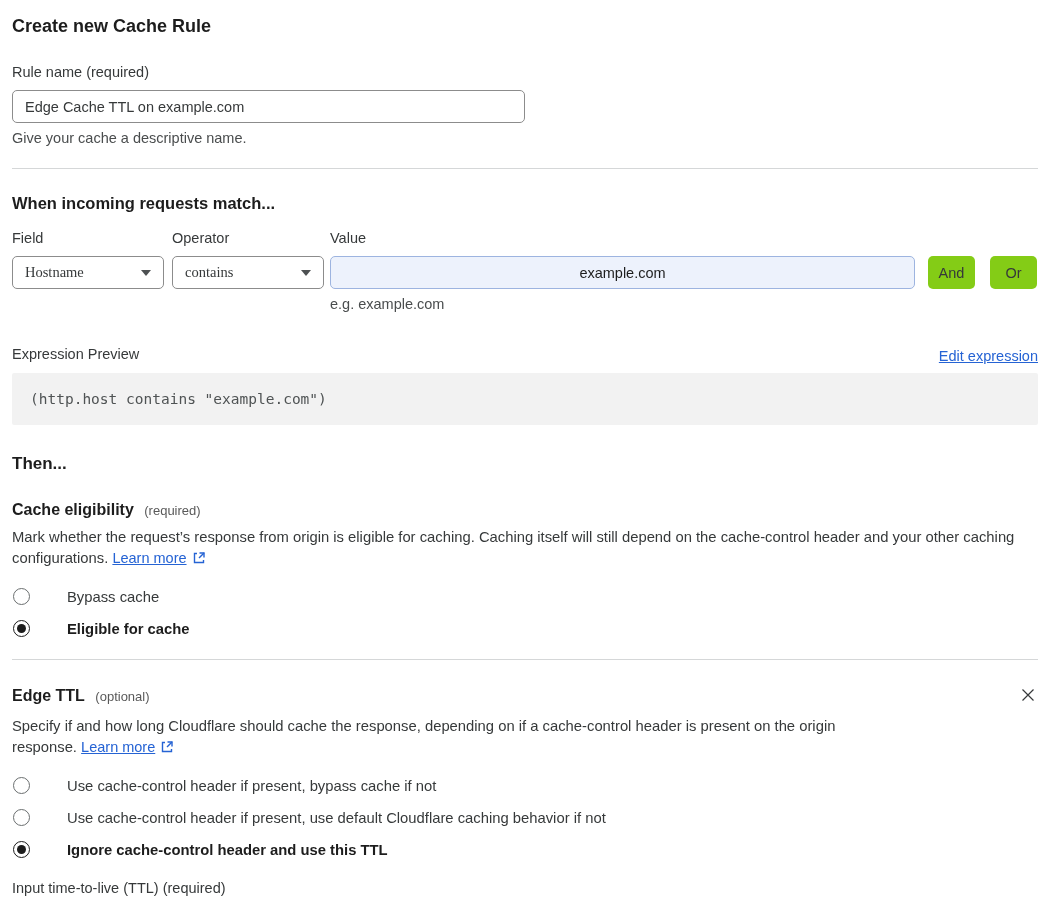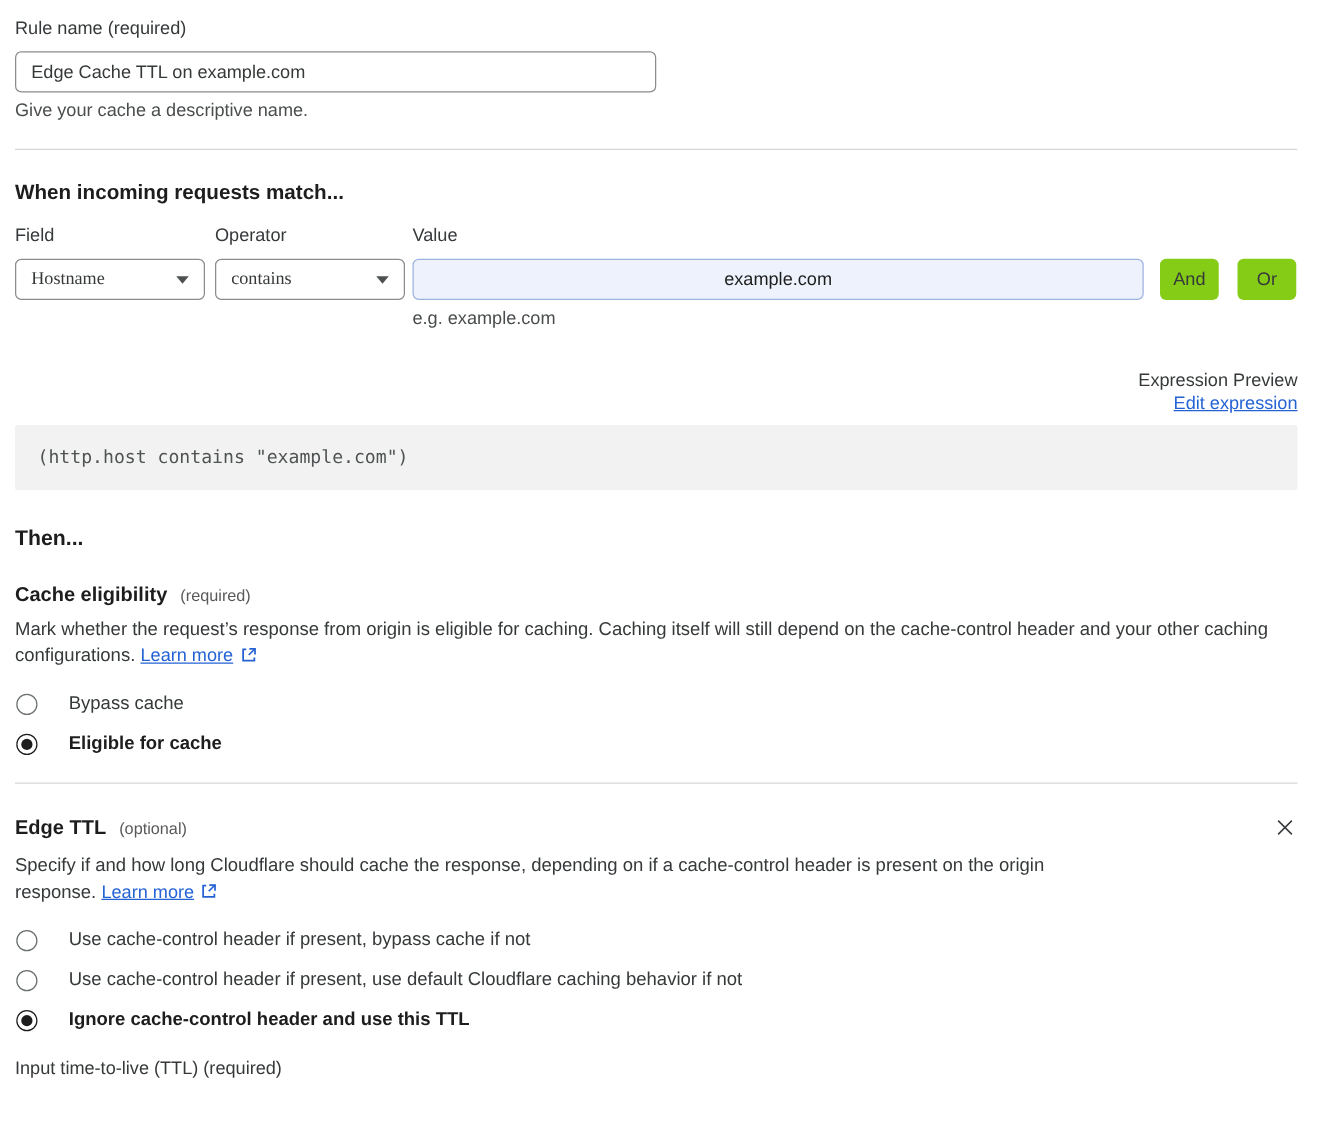--- a/index.html
+++ b/index.html
@@ -54,41 +54,41 @@
   }
   .conj-btn {
     height: 33px; width: 47px; border: none; border-radius: 5px;
     background: #84cc16; color: #36393a; font-size: 14.5px;
     font-family: "Liberation Sans", sans-serif; cursor: pointer;
   }
   .and-btn { margin-left: 13px; }
   .or-btn { margin-left: 15px; }
   .value-hint { margin-left: 318px; margin-top: 7px; color: #4a4d4e; }
 
-  .expr-header { display: flex; justify-content: space-between; align-items: flex-end; margin-top: 33px; flex-direction: column; }
+  .expr-header { display: flex; justify-content: space-between; align-items: flex-end; margin-top: 33px; }
   a.link { color: #2563d4; text-decoration: underline; font-size: 14.5px; cursor: pointer; }
   .expr-code {
     margin-top: 9px; background: #f2f2f2; border-radius: 2px;
     padding: 15px 18px; font-family: "DejaVu Sans Mono", monospace;
     font-size: 14.5px; color: #4f5354; line-height: 22px;
   }
 
   h2.then-heading { font-size: 17px; font-weight: 700; color: #1d1d1d; margin-top: 29px; }
 
   .subsection-header { display: flex; align-items: flex-start; justify-content: space-between; }
   .subsection-title-row { margin-top: 27px; font-size: 16px; }
   .subsection-title { font-size: 16px; font-weight: 700; color: #1d1d1d; }
   .qualifier { font-size: 13px; color: #595959; margin-left: 6px; }
   .desc { font-size: 14.8px; line-height: 21px; color: #36393a; margin-top: 8px; }
   .desc.narrow { max-width: 846px; }
   .learn-more-wrap { white-space: nowrap; }
   .ext-icon { display: inline-block; vertical-align: -2px; margin-left: 5px; }
 
   .radio-group { margin-top: 19px; }
-  .radio-row { display: flex; align-items: flex-start; margin-bottom: 15px; cursor: pointer; }
+  .radio-row { display: flex; align-items: center; margin-bottom: 15px; cursor: pointer; gap: 12px; }
   .radio-row:last-child { margin-bottom: 0; }
   .radio {
     width: 17px; height: 17px; border-radius: 50%;
     border: 1px solid #6b6f70; background: #fff; flex: 0 0 auto;
     position: relative; margin-left: 1px;
   }
   .radio.checked { border-color: #1d1d1d; }
   .radio.checked::after {
     content: ""; position: absolute; left: 3px; top: 3px;
     width: 9px; height: 9px; border-radius: 50%; background: #1d1d1d;
@@ -98,20 +98,21 @@
 
   .close-btn { background: none; border: none; cursor: pointer; padding: 2px; margin-top: 2px; }
 
   .ttl-label { margin-top: 21px; display: block; }
 </style>
 </head>
 <body>
 
 <div class="page">
 
+  <h1 class="page-title">Create new Cache Rule</h1>
 
   <label class="field-label">Rule name (required)</label>
   <input class="text-input" type="text" value="Edge Cache TTL on example.com" style="">
   <div class="hint rule-name-hint">Give your cache a descriptive name.</div>
 
   <hr class="divider">
 
   <h2 class="section-heading">When incoming requests match...</h2>
 
   <div class="match-row">

